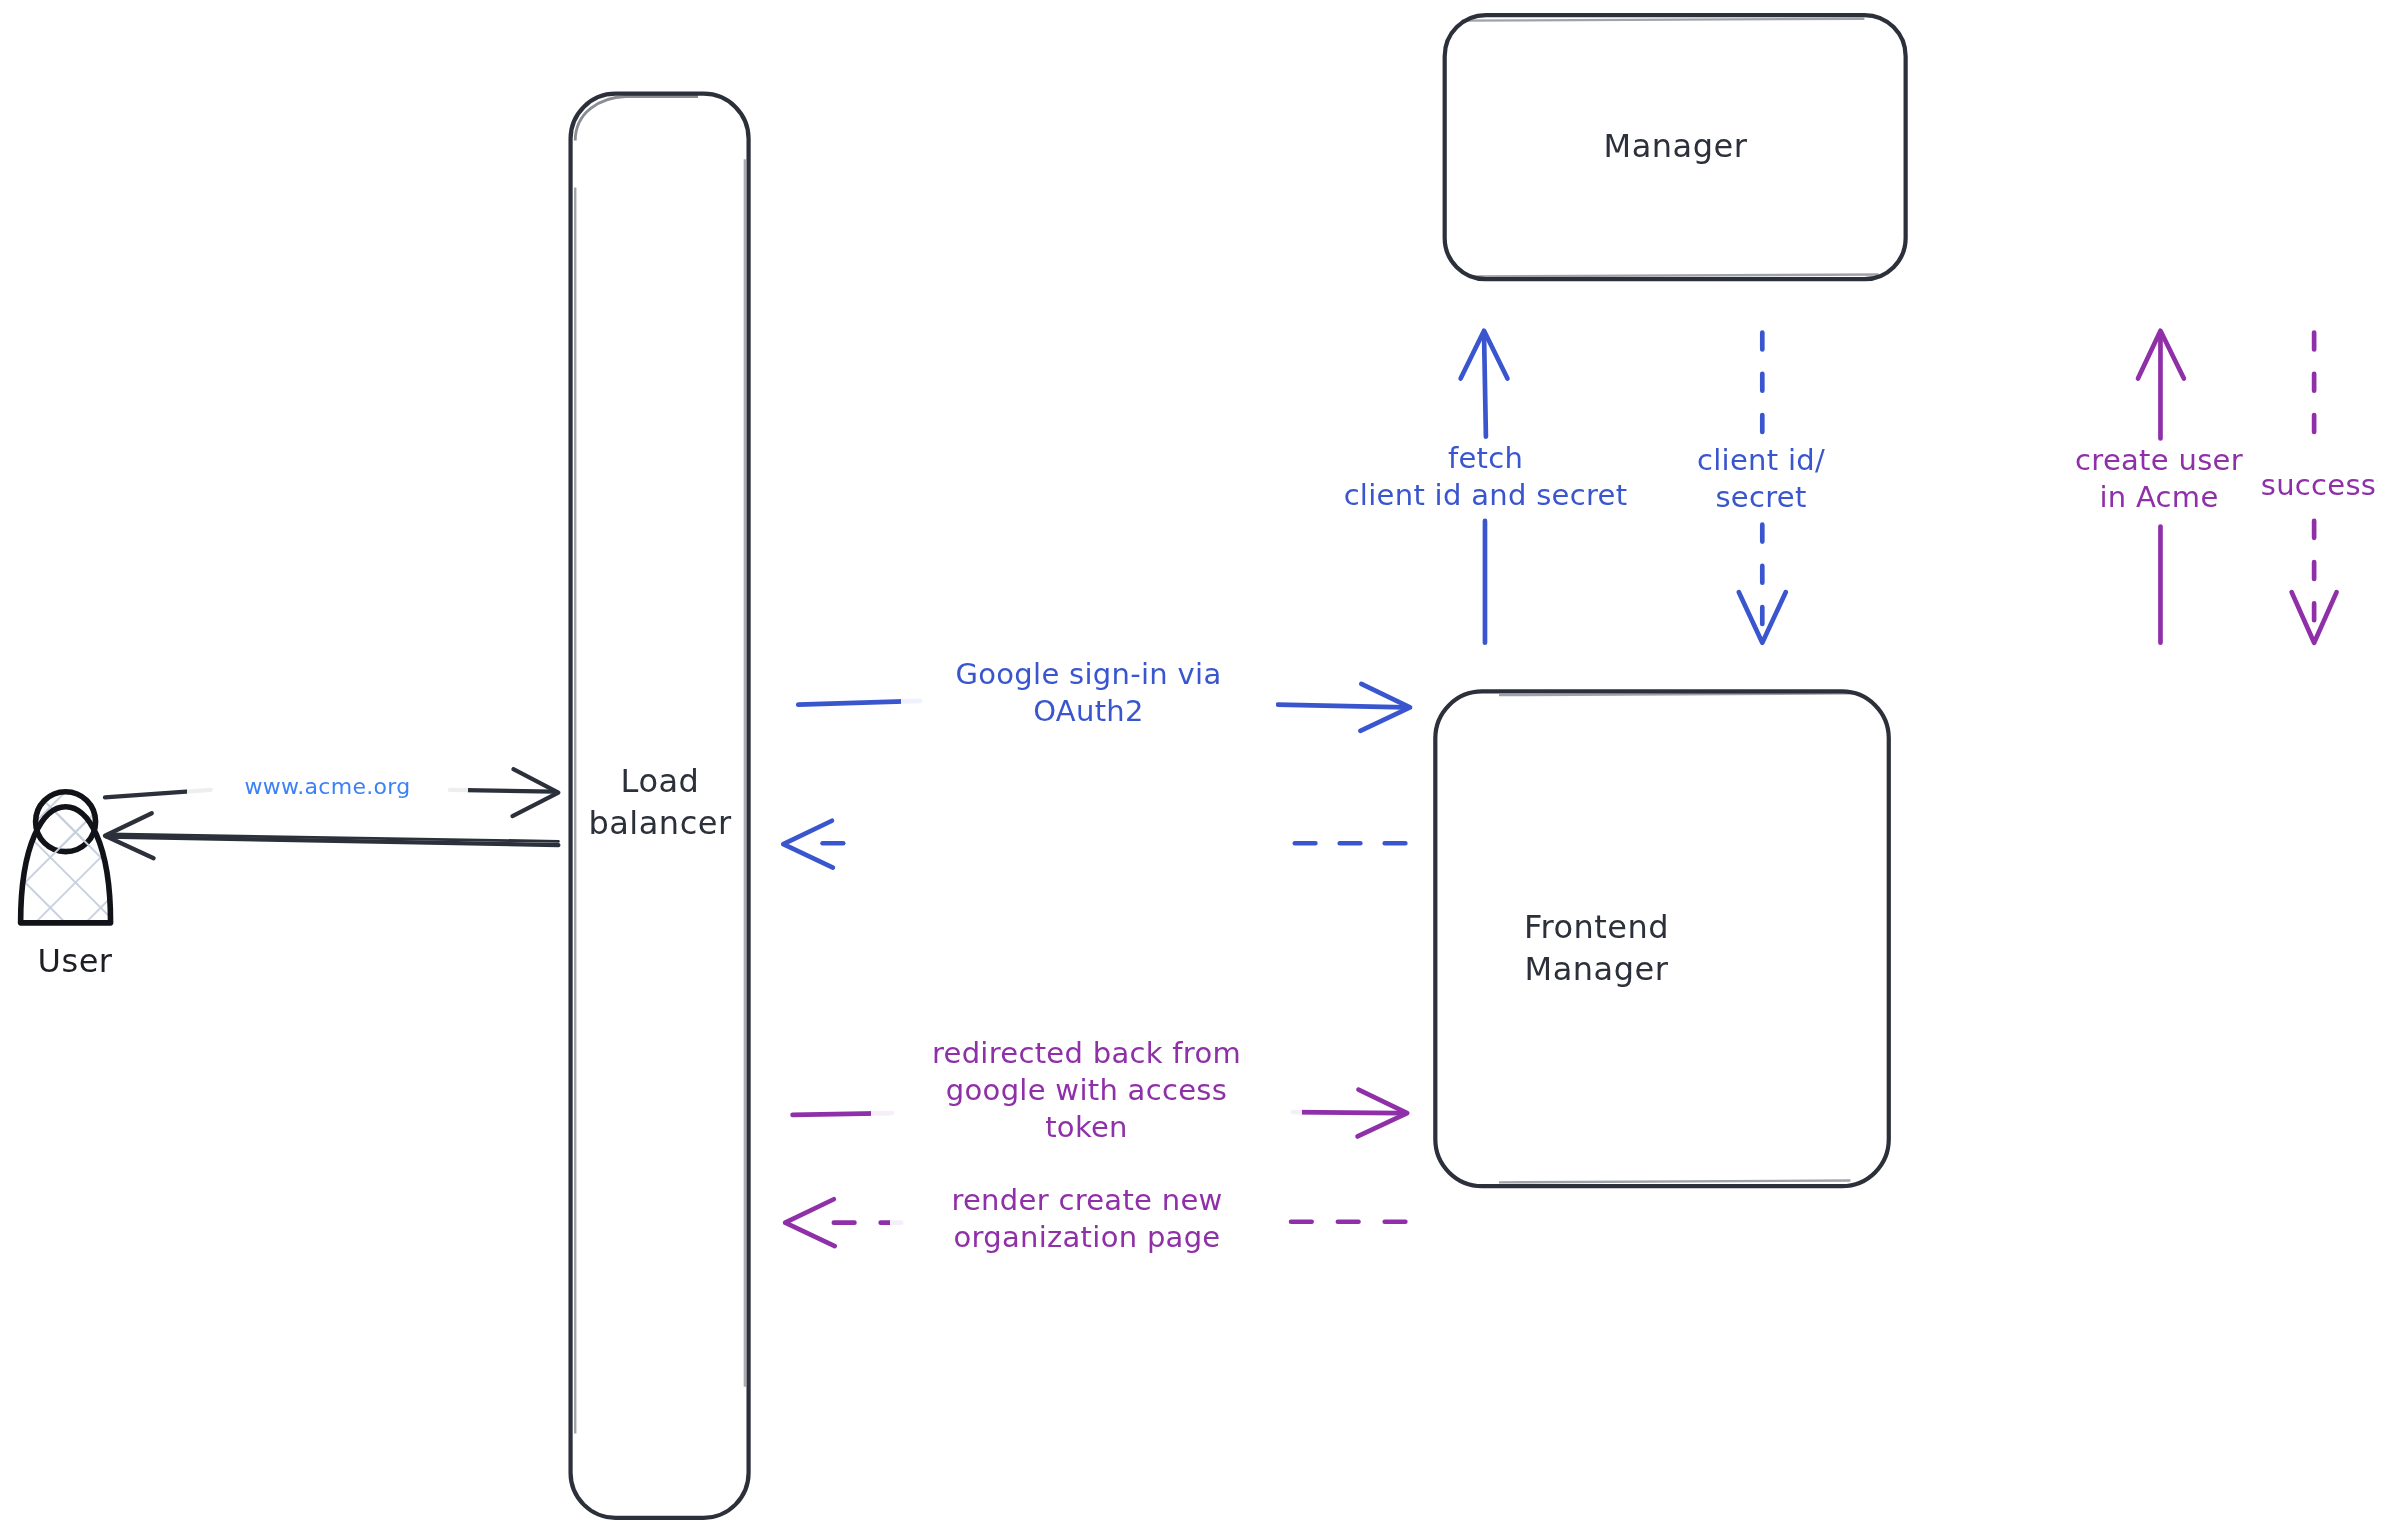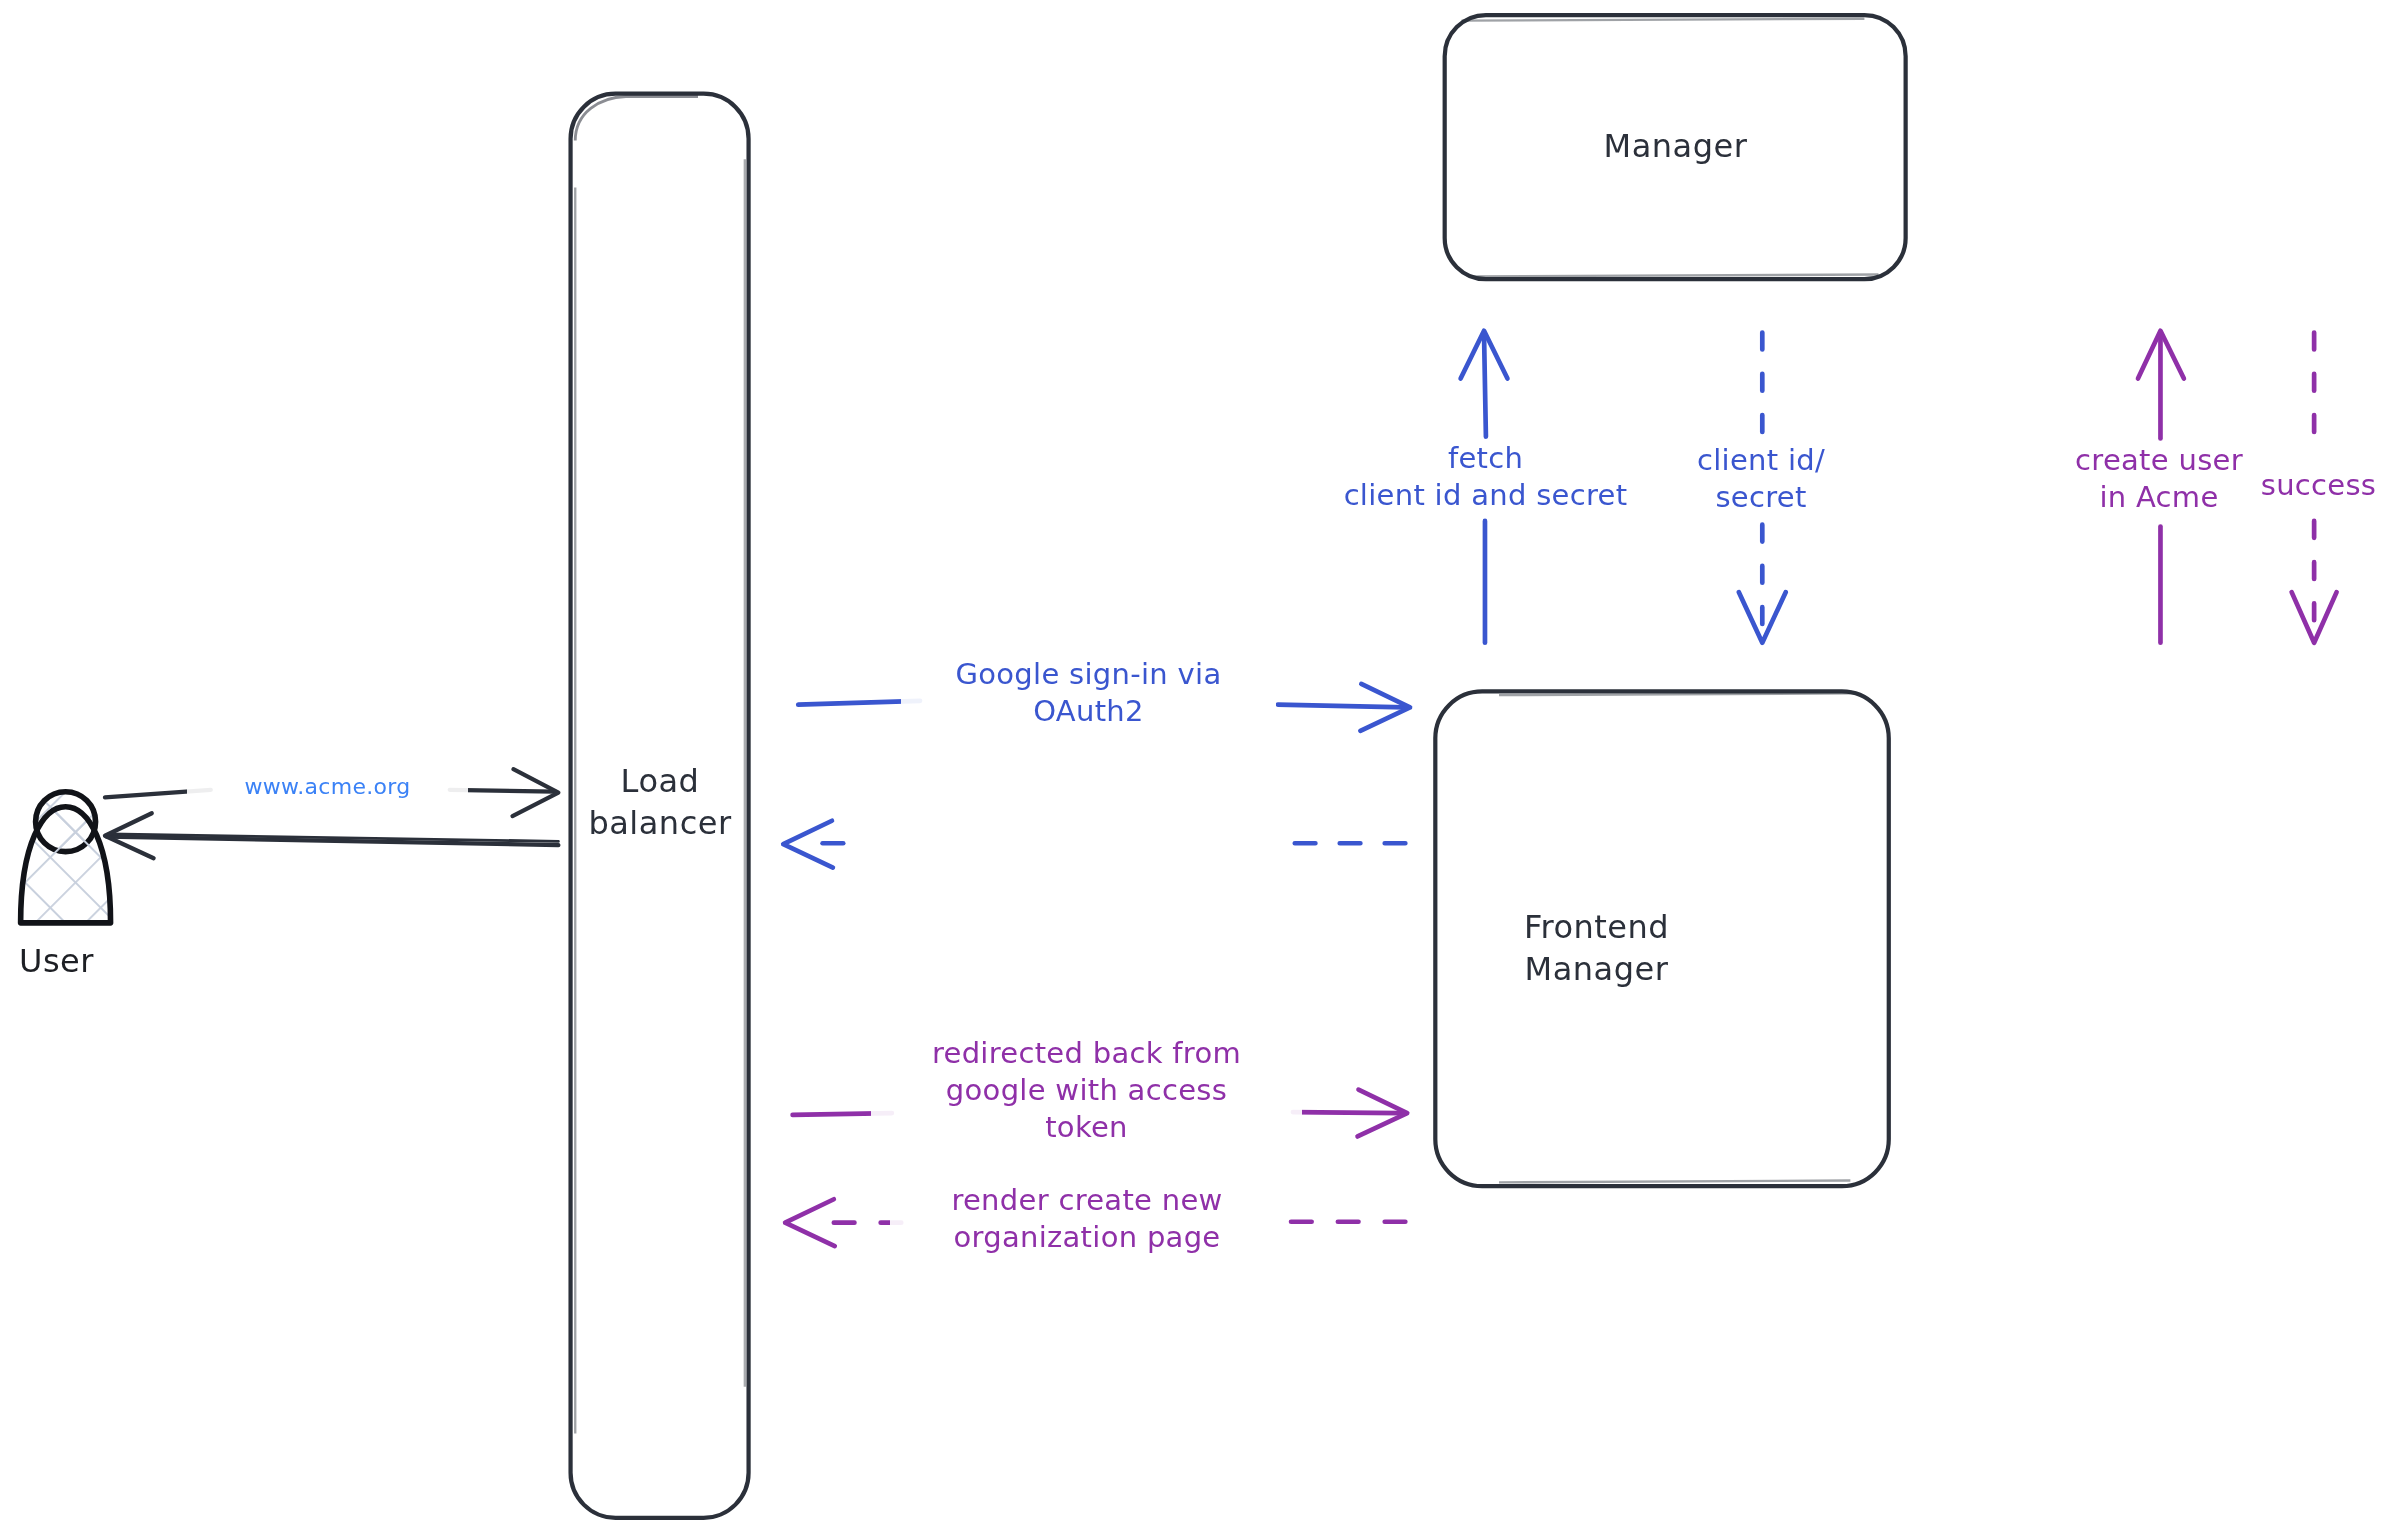--- a/index.html
+++ b/index.html
@@ -151,21 +151,21 @@
       <path d="M 1450 1163 L 1502 1188 L 1449 1213" fill="none" stroke="#8f30a8" stroke-width="5" stroke-linecap="round" stroke-linejoin="round"></path>
     </g>
 
     <g>
       <path d="M 1500 1304 L 1360 1304" fill="none" stroke="#8f30a8" stroke-width="5" stroke-linecap="round" stroke-dasharray="22 28"></path>
       <path d="M 962 1305 L 866 1305" fill="none" stroke="#8f30a8" stroke-width="5" stroke-linecap="round" stroke-dasharray="22 28"></path>
       <path d="M 890 1280 L 838 1305 L 891 1330" fill="none" stroke="#8f30a8" stroke-width="5" stroke-linecap="round" stroke-linejoin="round"></path>
     </g>
   </svg>
 
-  <div class="actor-label" style="left:19px; top:942px; width:112px; text-align:left;">User</div>
+  <div class="actor-label" style="left:19px; top:942px; width:112px; text-align:center;">User</div>
 
   <div class="node-label" style="left:571px; top:761px; width:178px;">Load
 balancer</div>
 
   <div class="node-label" style="left:1445px; top:126px; width:461px;">Manager</div>
 
   <div class="node-label" style="left:1370px; top:907px; width:453px;">Frontend
 Manager</div>
 
   <div class="edge-label black" style="left:187px; top:773px; width:281px;">www.acme.org</div>

